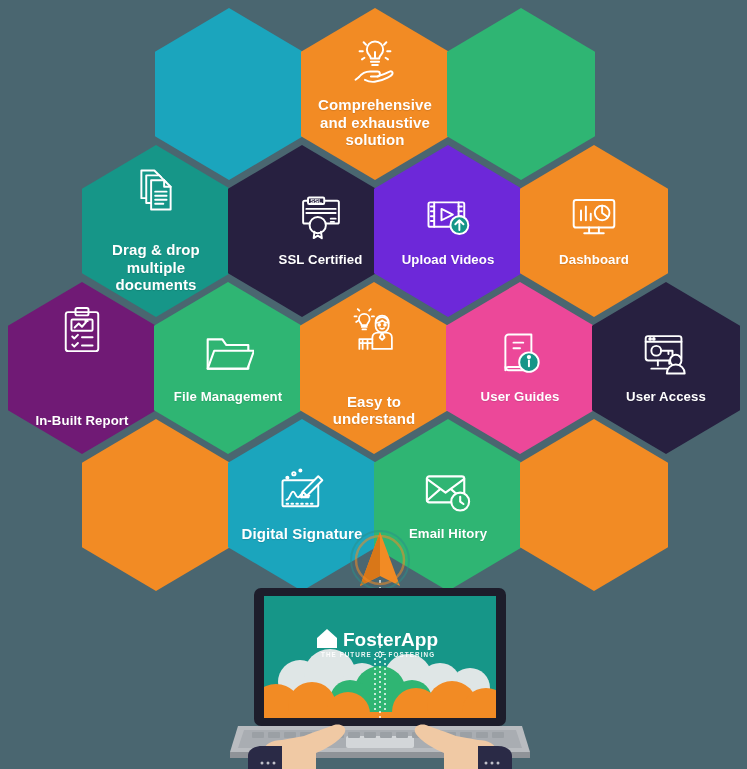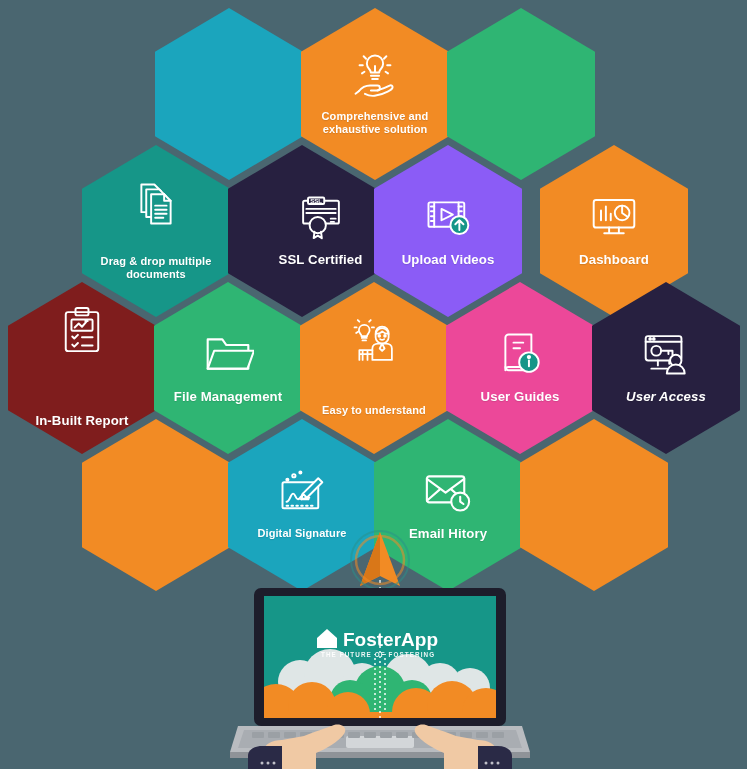--- a/index.html
+++ b/index.html
@@ -46,21 +46,21 @@
   }
   .hex .icon svg { display:block; width: 100%; height: 100%; }
   .hex .hex-label {
     color: #ffffff;
     font-size: 13.2px;
     font-weight: bold;
     line-height: 1.16;
     letter-spacing: .1px;
     text-shadow: 0 1px 1px rgba(0,0,0,.12);
   }
-  .hex.small-label .hex-label { font-size: 11px; }
+  .hex.small-label .hex-label { font-size: 15px; }
 
   
   #laptop-scene {
     position: absolute;
     left: 230px;
     top: 520px;
     width: 300px;
     height: 249px;
   }
   #laptop-scene svg { display: block; }
@@ -106,46 +106,46 @@
     <rect x="16" y="8" width="20" height="8" rx="1.5" fill="#272040"></rect>
     <text x="26" y="15" font-family="Liberation Sans, sans-serif" font-size="7.5" font-weight="bold" fill="#fff" stroke="none" text-anchor="middle">SSL</text>
     <path d="M14 22h36M14 27h36"></path>
     <path d="M44 34h6M44 38h4"></path>
     <circle cx="28" cy="42" r="10" fill="#272040"></circle>
     <path d="M24 50l-1 8 5-3 5 3-1-8"></path>
   </svg>
         </div>
         <div class="hex-label">SSL Certified</div>
       </div>
-      <div class="hex" style="left: 374px; top: 145px; background: #8b5cf6;">
+      <div class="hex" style="left: 374px; top: 145px; background: #6d28d9;">
         <div class="icon">
           <svg id="ic-video-upload-icon" viewBox="0 0 64 64" fill="none" stroke="#fff" stroke-width="2.4" stroke-linecap="round" stroke-linejoin="round">
     <rect x="8" y="14" width="44" height="30" rx="2"></rect>
     <path d="M15 14v30M45 14v30"></path>
     <path d="M11 19h4M11 25h4M11 31h4M11 37h4M49 19h-4M49 25h-4M49 31h-4M49 37h-4"></path>
     <path d="M24 22l14 7-14 7z"></path>
     <circle cx="46" cy="42" r="11" fill="#169688"></circle>
     <path d="M46 48V36M41 41l5-5 5 5"></path>
   </svg>
         </div>
         <div class="hex-label">Upload Videos</div>
       </div>
-      <div class="hex" style="left: 540px; top: 145px; background: rgb(242, 139, 36);">
+      <div class="hex" style="left: 520px; top: 145px; background: rgb(242, 139, 36);">
         <div class="icon">
           <svg id="ic-dashboard-monitor-icon" viewBox="0 0 64 64" fill="none" stroke="#fff" stroke-width="2.4" stroke-linecap="round" stroke-linejoin="round">
     <rect x="7" y="11" width="50" height="34" rx="3"></rect>
     <path d="M26 45v7M38 45v7M20 52h24"></path>
     <path d="M16 36V24M22 36V19M28 36V28"></path>
     <circle cx="42" cy="27" r="9"></circle>
     <path d="M42 27V18M42 27l7 5"></path>
   </svg>
         </div>
         <div class="hex-label">Dashboard</div>
       </div>
-      <div class="hex" style="left: 8px; top: 282px; background: #7f1d1d; gap: 48px;">
+      <div class="hex" style="left: 8px; top: 282px; background: #701a75; gap: 48px;">
         <div class="icon">
           <svg id="ic-clipboard-chart-icon" viewBox="0 0 64 64" fill="none" stroke="#fff" stroke-width="2.4" stroke-linecap="round" stroke-linejoin="round">
     <rect x="12" y="10" width="40" height="48" rx="3"></rect>
     <rect x="24" y="5" width="16" height="9" rx="2"></rect>
     <rect x="19" y="19" width="26" height="14" rx="1.5"></rect>
     <path d="M23 29l5-5 4 4 6-7"></path>
     <path d="M36 21h3"></path>
     <path d="M20 40l2.5 2.5L27 38M20 50l2.5 2.5L27 48"></path>
     <path d="M32 41h13M32 51h13"></path>
   </svg>
@@ -185,21 +185,21 @@
     <path d="M14 12c0-2.2 1.8-4 4-4h28v40H18c-2.2 0-4 1.8-4 4z"></path>
     <path d="M14 48c0 2.2 1.8 4 4 4h28"></path>
     <path d="M24 18h12M24 25h8"></path>
     <circle cx="43" cy="42" r="12" fill="#169688"></circle>
     <path d="M43 40v7"></path>
             <circle cx="43" cy="35.8" r="1.4" fill="#fff"></circle>
   </svg>
         </div>
         <div class="hex-label">User Guides</div>
       </div>
-      <div class="hex" style="left: 592px; top: 282px; background: rgb(39, 32, 64); font-style: italic;">
+      <div class="hex" style="left: 592px; top: 282px; background: rgb(39, 32, 64);">
         <div class="icon">
           <svg id="ic-monitor-key-user-icon" viewBox="0 0 64 64" fill="none" stroke="#fff" stroke-width="2.4" stroke-linecap="round" stroke-linejoin="round">
     <rect x="7" y="10" width="44" height="30" rx="3"></rect>
     <path d="M7 17h44"></path>
     <circle cx="12.5" cy="13.5" r="1.1" fill="#fff"></circle>
             <circle cx="17" cy="13.5" r="1.1" fill="#fff"></circle>
     <circle cx="20" cy="28" r="6"></circle>
     <path d="M26 28h14M35 28v4M40 28v5"></path>
     <path d="M22 40v6M36 40v4M14 50h20"></path>
     <circle cx="44" cy="40" r="7" fill="#272040"></circle>

